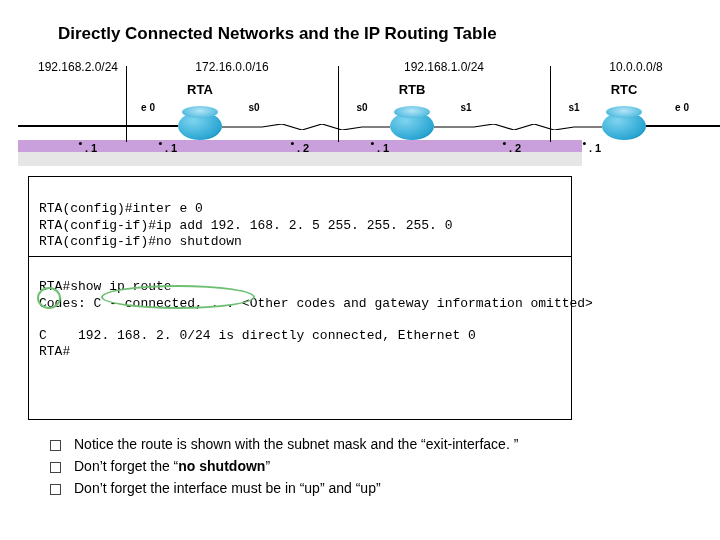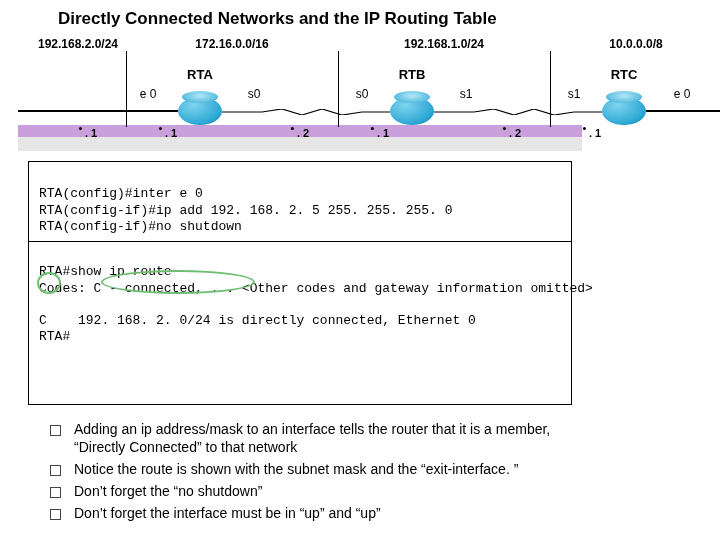--- a/index.html
+++ b/index.html
@@ -1,44 +1,44 @@
 <!DOCTYPE html>
 <html><head>
 <meta charset="utf-8">
 <style>
   html,body{margin:0;padding:0;background:#fff;font-family:Arial,Helvetica,sans-serif;color:#000}
-  .page{width:600px;height:540px;position:relative;box-sizing:border-box;padding:9px 28px 0 28px}
+  .page{width:600px;height:540px;position:relative;box-sizing:border-box;padding:24px 28px 0 28px}
   .title{font-size:17px;font-weight:bold;margin:0 0 6px 30px}
   
   .topo{position:relative;height:120px;margin:0 -10px 6px -10px}
   .topo .band-violet{position:absolute;left:0;right:0;top:90px;height:12px;background:#c9a0dc}
   .topo .band-grey{position:absolute;left:0;right:0;top:102px;height:14px;background:#e6e6e6}
-  .netlabel{position:absolute;top:2px;font-size:12px;font-weight:bold;transform:translateX(-50%);white-space:nowrap}
+  .netlabel{position:absolute;top:10px;font-size:12px;font-weight:normal;transform:translateX(-50%);white-space:nowrap}
   .rlabel{position:absolute;top:32px;font-size:13px;font-weight:bold;transform:translateX(-50%);white-space:nowrap}
-  .iflabel{position:absolute;top:52px;font-size:12px;font-weight:normal;transform:translateX(-50%);white-space:nowrap}
+  .iflabel{position:absolute;top:52px;font-size:10px;font-weight:bold;transform:translateX(-50%);white-space:nowrap}
   .ip{position:absolute;top:92px;font-size:11px;font-weight:bold;transform:translateX(-50%);white-space:nowrap}
   .ip::before{content:"";display:inline-block;width:3px;height:3px;background:#000;border-radius:50%;vertical-align:middle;margin-right:3px;transform:translateY(-6px)}
   .router{position:absolute;top:62px;width:44px;height:28px;transform:translateX(-50%)}
   .router .body{width:100%;height:100%;border-radius:50%;background:radial-gradient(ellipse at 35% 30%,#7fd4f0 0%,#2aa6d3 70%,#0d6a8f 100%);position:relative}
   .router .top{position:absolute;top:-6px;left:4px;right:4px;height:12px;border-radius:50%;background:radial-gradient(ellipse at 50% 40%,#b4e6f7 0%,#4ab7dd 80%)}
   .wire{position:absolute;top:74px;height:6px}
   .wire svg{width:100%;height:100%;display:block}
   .divv{position:absolute;top:16px;width:1px;height:76px;background:#000}
   
   .term{border:1px solid #000;margin:0 0 14px 0;padding:8px 10px 10px 10px;font-family:"Courier New",monospace;font-size:13px;line-height:1.25;white-space:pre;position:relative}
   .term .hr{height:1px;background:#000;margin:6px -10px}
   .hi{position:absolute;border:2px solid #6fbf73;border-radius:50%}
   .hi1{left:8px;top:110px;width:20px;height:18px}
   .hi2{left:72px;top:108px;width:150px;height:20px}
   
   .sub{font-size:16px;font-weight:bold;margin:0 0 6px 6px}
   ul.items{list-style:none;margin:0 0 0 22px;padding:0}
   ul.items li{position:relative;padding:2px 0 2px 24px;font-size:14px;line-height:1.28}
   ul.items li::before{content:"";position:absolute;left:0;top:6px;width:9px;height:9px;border:1px solid #444}
-  .b{font-weight:normal}
+  .b{font-weight:bold}
 </style>
 </head>
 <body>
 
 <div class="page">
   <div class="title">Directly Connected Networks and the IP Routing Table</div>
 
   <div class="topo">
     <div class="band-violet"></div>
     <div class="band-grey"></div>
@@ -106,18 +106,17 @@
 <span>RTA#show ip route</span>
 <span>Codes: C - connected, . . &lt;Other codes and gateway information omitted&gt;</span>
 
 <span>C    192. 168. 2. 0/24 is directly connected, Ethernet 0</span>
 <span>RTA#</span>
     <div class="hi hi1"></div>
     <div class="hi hi2"></div>
   </div>
 
   <ul class="items">
-    <li><span>Adding an ip address/mask to an interface tells the router that it is a member, “Directly Connected” to that network</span></li>
     <li><span>Notice the route is shown with the subnet mask and the “exit-interface. ”</span></li>
     <li><span>Don’t forget the “</span><span class="b">no shutdown</span><span>”</span></li>
     <li><span>Don’t forget the interface must be in “up” and “up”</span></li>
   </ul>
 </div>
 
 </body></html>

